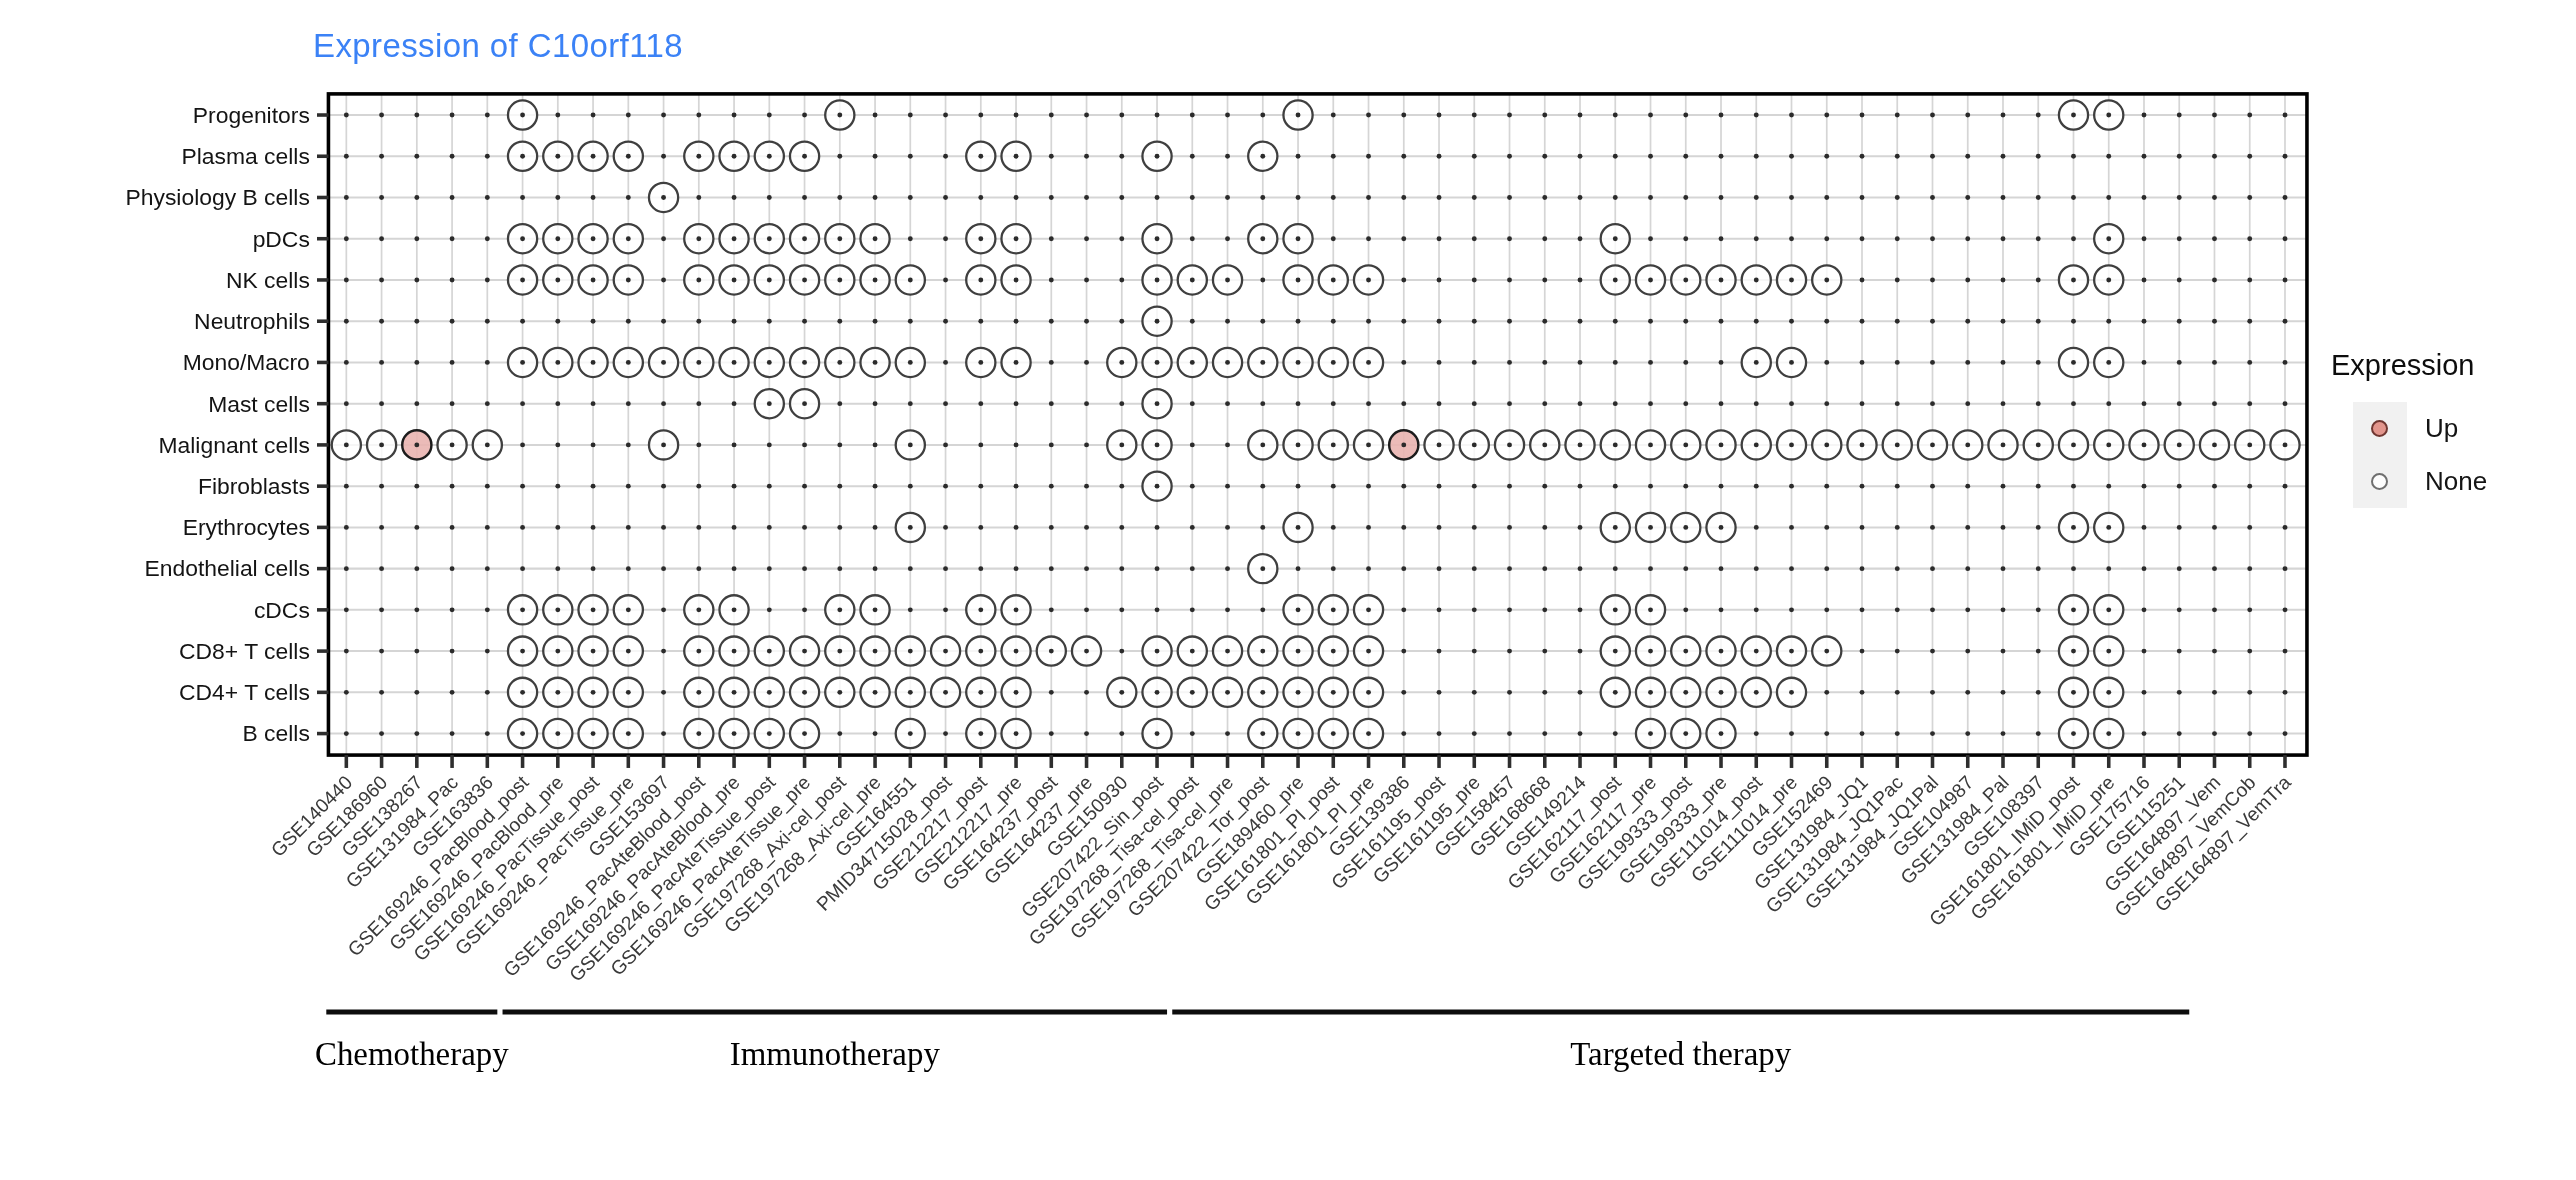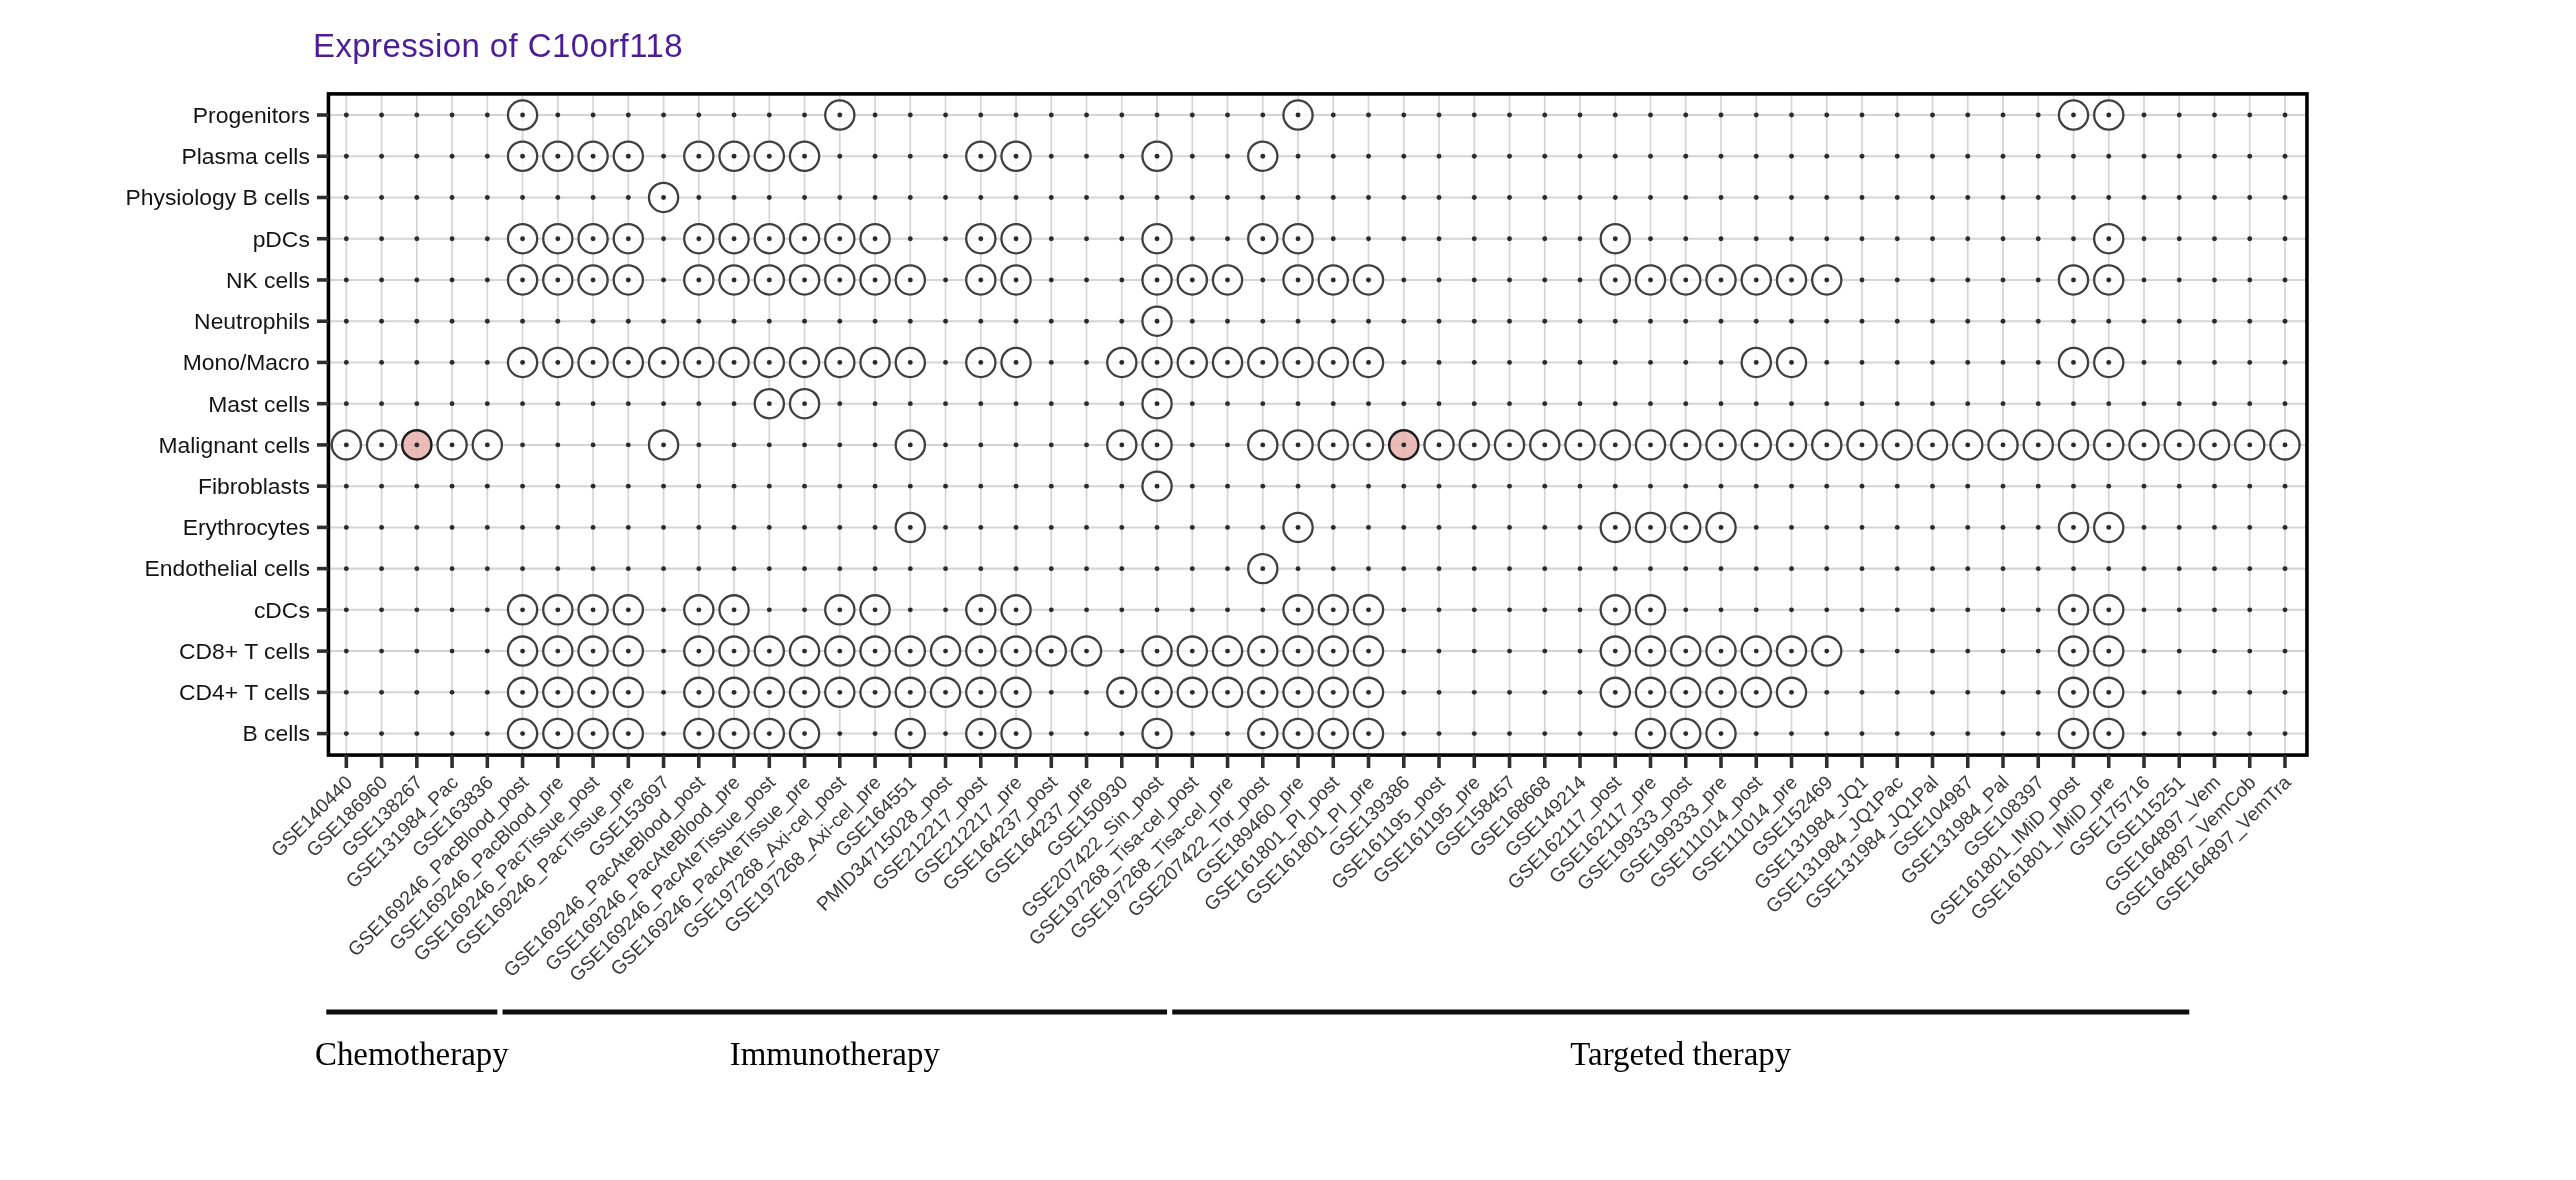--- a/index.html
+++ b/index.html
@@ -1,18 +1,18 @@
 <!DOCTYPE html>
 <html style="font-size:11.4px"><head>
 <meta charset="utf-8">
 <style>
   html,body{margin:0;padding:0;background:#ffffff;}
   .stage{position:relative;width:2576px;height:1181px;background:#ffffff;overflow:hidden;
          font-family:"Liberation Sans", sans-serif;}
-  .title{position:absolute;left:313px;top:27px;font-size:33px;color:#4c1d95;letter-spacing:0.4px;}
+  .title{position:absolute;left:313px;top:27px;font-size:33px;color:#3b82f6;letter-spacing:0.4px;}
   svg{position:absolute;left:0;top:0;}
   .legend{position:absolute;left:2331px;top:349px;}
   .legend-title{font-size:29px;color:#0d0d0d;margin-bottom:20px;}
   .legend-keys{margin-left:21.5px;}
   .legend-item{display:flex;align-items:center;height:53px;}
   .key-box{width:54px;height:53px;background:#F1F1F1;display:flex;align-items:center;justify-content:center;}
   .dot{width:17px;height:17px;border-radius:50%;box-sizing:border-box;}
   .dot-up{background:#E2958C;border:2.1px solid #703731;}
   .dot-none{background:#FDFDFD;border:2.1px solid #6F6F6F;}
   .legend-label{font-size:26px;color:#141414;margin-left:18.6px;}
@@ -1380,14 +1380,31 @@
       <line x1="443" y1="1024.95" x2="459" y2="1024.95" stroke="#2E2E2E" stroke-width="5"></line>
       <text x="433" y="1035.95" text-anchor="end" font-size="32" fill="#141414" font-family="&quot;Liberation Sans&quot;, sans-serif">B cells</text>
       <line x1="456" y1="1414" x2="695.04" y2="1414" stroke="#0D0D0D" stroke-width="7"></line>
       <text x="575.52" y="1488" text-anchor="middle" font-size="46" fill="#000" font-family="&quot;Liberation Serif&quot;, serif">Chemotherapy</text>
       <line x1="702.3" y1="1414" x2="1630.98" y2="1414" stroke="#0D0D0D" stroke-width="7"></line>
       <text x="1166.6399999999999" y="1488" text-anchor="middle" font-size="46" fill="#000" font-family="&quot;Liberation Serif&quot;, serif">Immunotherapy</text>
       <line x1="1638.24" y1="1414" x2="3059.52" y2="1414" stroke="#0D0D0D" stroke-width="7"></line>
       <text x="2348.88" y="1488" text-anchor="middle" font-size="46" fill="#000" font-family="&quot;Liberation Serif&quot;, serif">Targeted therapy</text>
     </svg>
 
+  <div class="legend">
+    <div class="legend-title">Expression</div>
+    <div class="legend-keys">
+      <div class="legend-item">
+        <span class="key-box">
+          <span class="dot dot-up"></span>
+        </span>
+        <span class="legend-label">Up</span>
+      </div>
+      <div class="legend-item">
+        <span class="key-box">
+          <span class="dot dot-none"></span>
+        </span>
+        <span class="legend-label">None</span>
+      </div>
+    </div>
+  </div>
 </div>
 
 
 </body></html>

